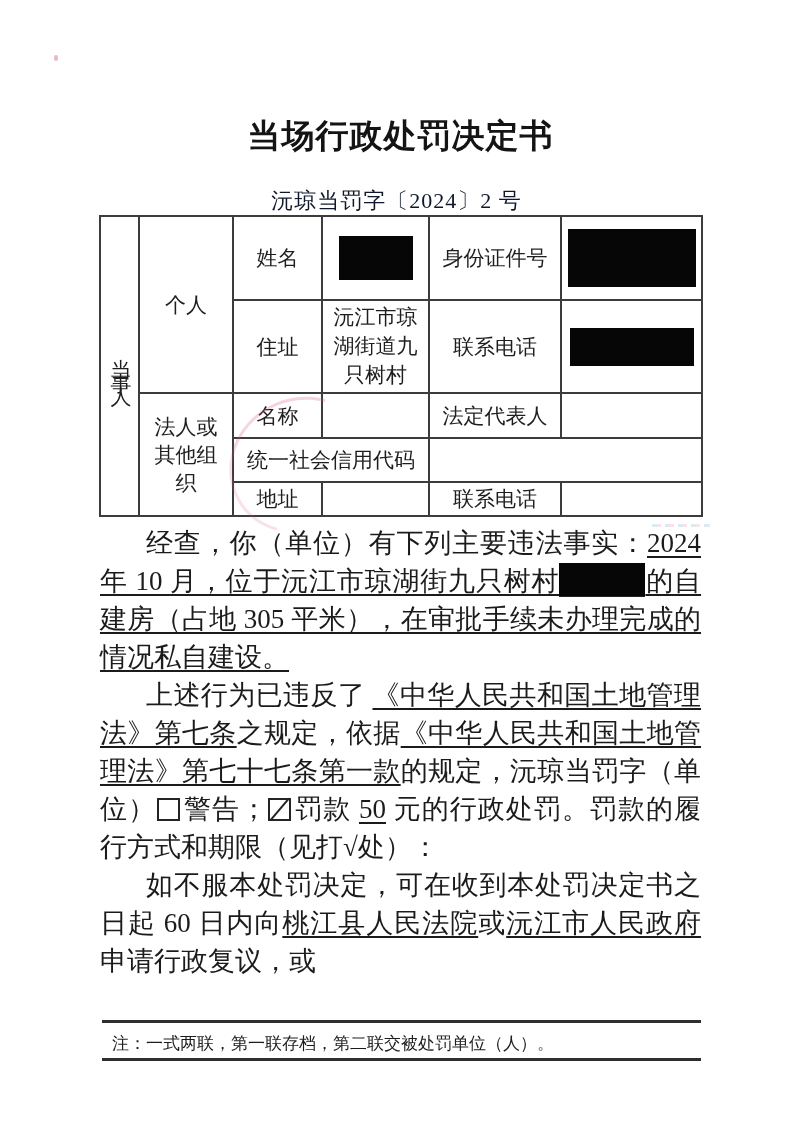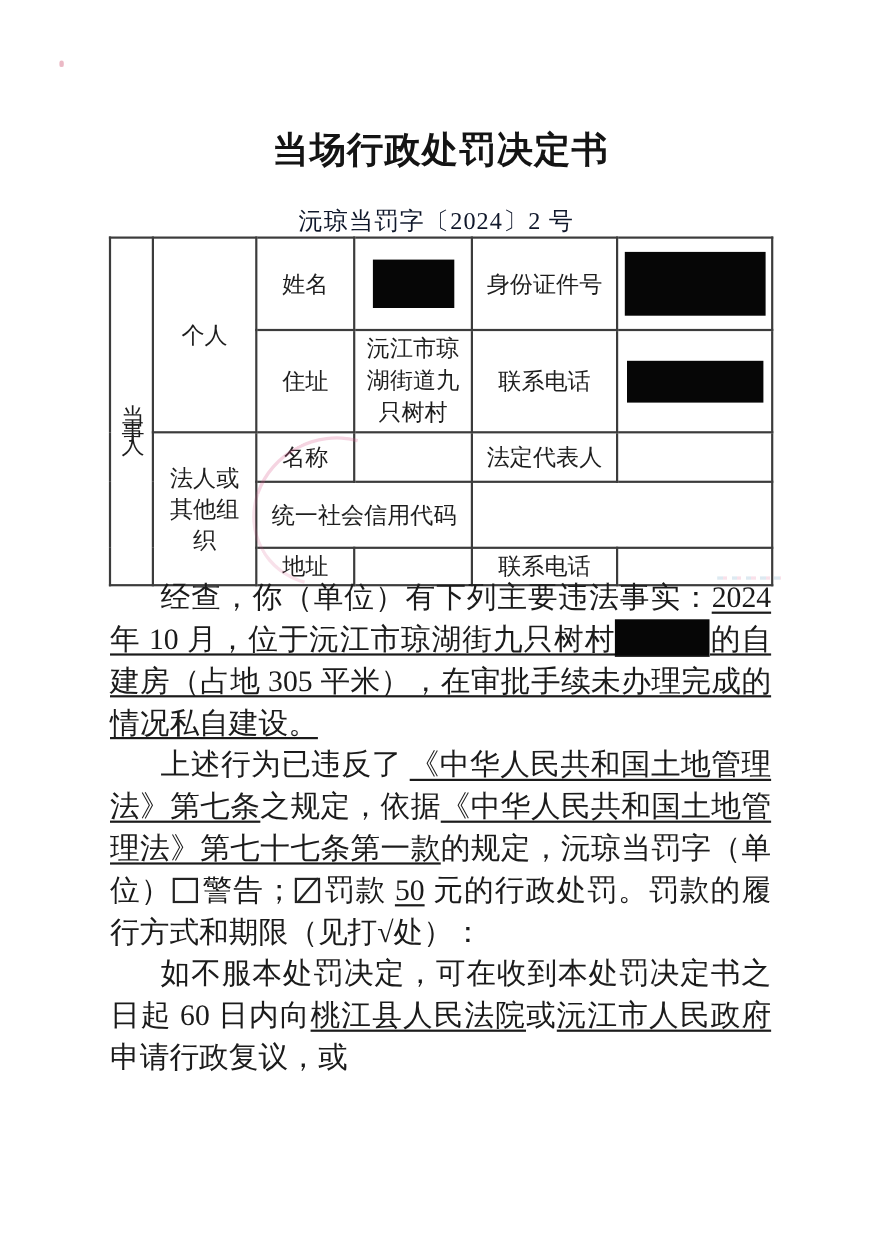--- a/index.html
+++ b/index.html
@@ -87,21 +87,21 @@
           <span class="redact phone"></span>
         </td>
       </tr>
       <tr style="height:45px">
         <td rowspan="3">法人或其他组织</td>
         <td>名称</td>
         <td></td>
         <td>法定代表人</td>
         <td></td>
       </tr>
-      <tr style="height:60px">
+      <tr style="height:44px">
         <td colspan="2">统一社会信用代码</td>
         <td colspan="2"></td>
       </tr>
       <tr style="height:31px">
         <td>地址</td>
         <td></td>
         <td>联系电话</td>
         <td></td>
       </tr>
     </tbody>
@@ -116,14 +116,15 @@
     <p><span>上述行为已违反了 </span><span class="u">《中华人民共和国土地管理法》第七条</span><span>之规定，依据</span><span class="u">《中华人民共和国土地管理法》第七十七条第一款</span><span>的规定，沅琼当罚字（单位）</span><span class="cb" data-checked="false"></span><span>警告；</span><span class="cb" data-checked="true"></span><span>罚款 </span><span class="u">50</span><span> 元的行政处罚。罚款的履行方式和期限（见打√处）：</span></p>
 
 
 
     <p><span>如不服本处罚决定，可在收到本处罚决定书之日起 60 日内向</span><span class="u">桃江县人民法院</span><span>或</span><span class="u">沅江市人民政府</span><span>申请行政复议，或</span></p>
 
   </div>
 
   <div class="scan-dashes"></div>
 
+  <div class="footer">注：一式两联，第一联存档，第二联交被处罚单位（人）。</div>
 
 </div>
 
 </body></html>

